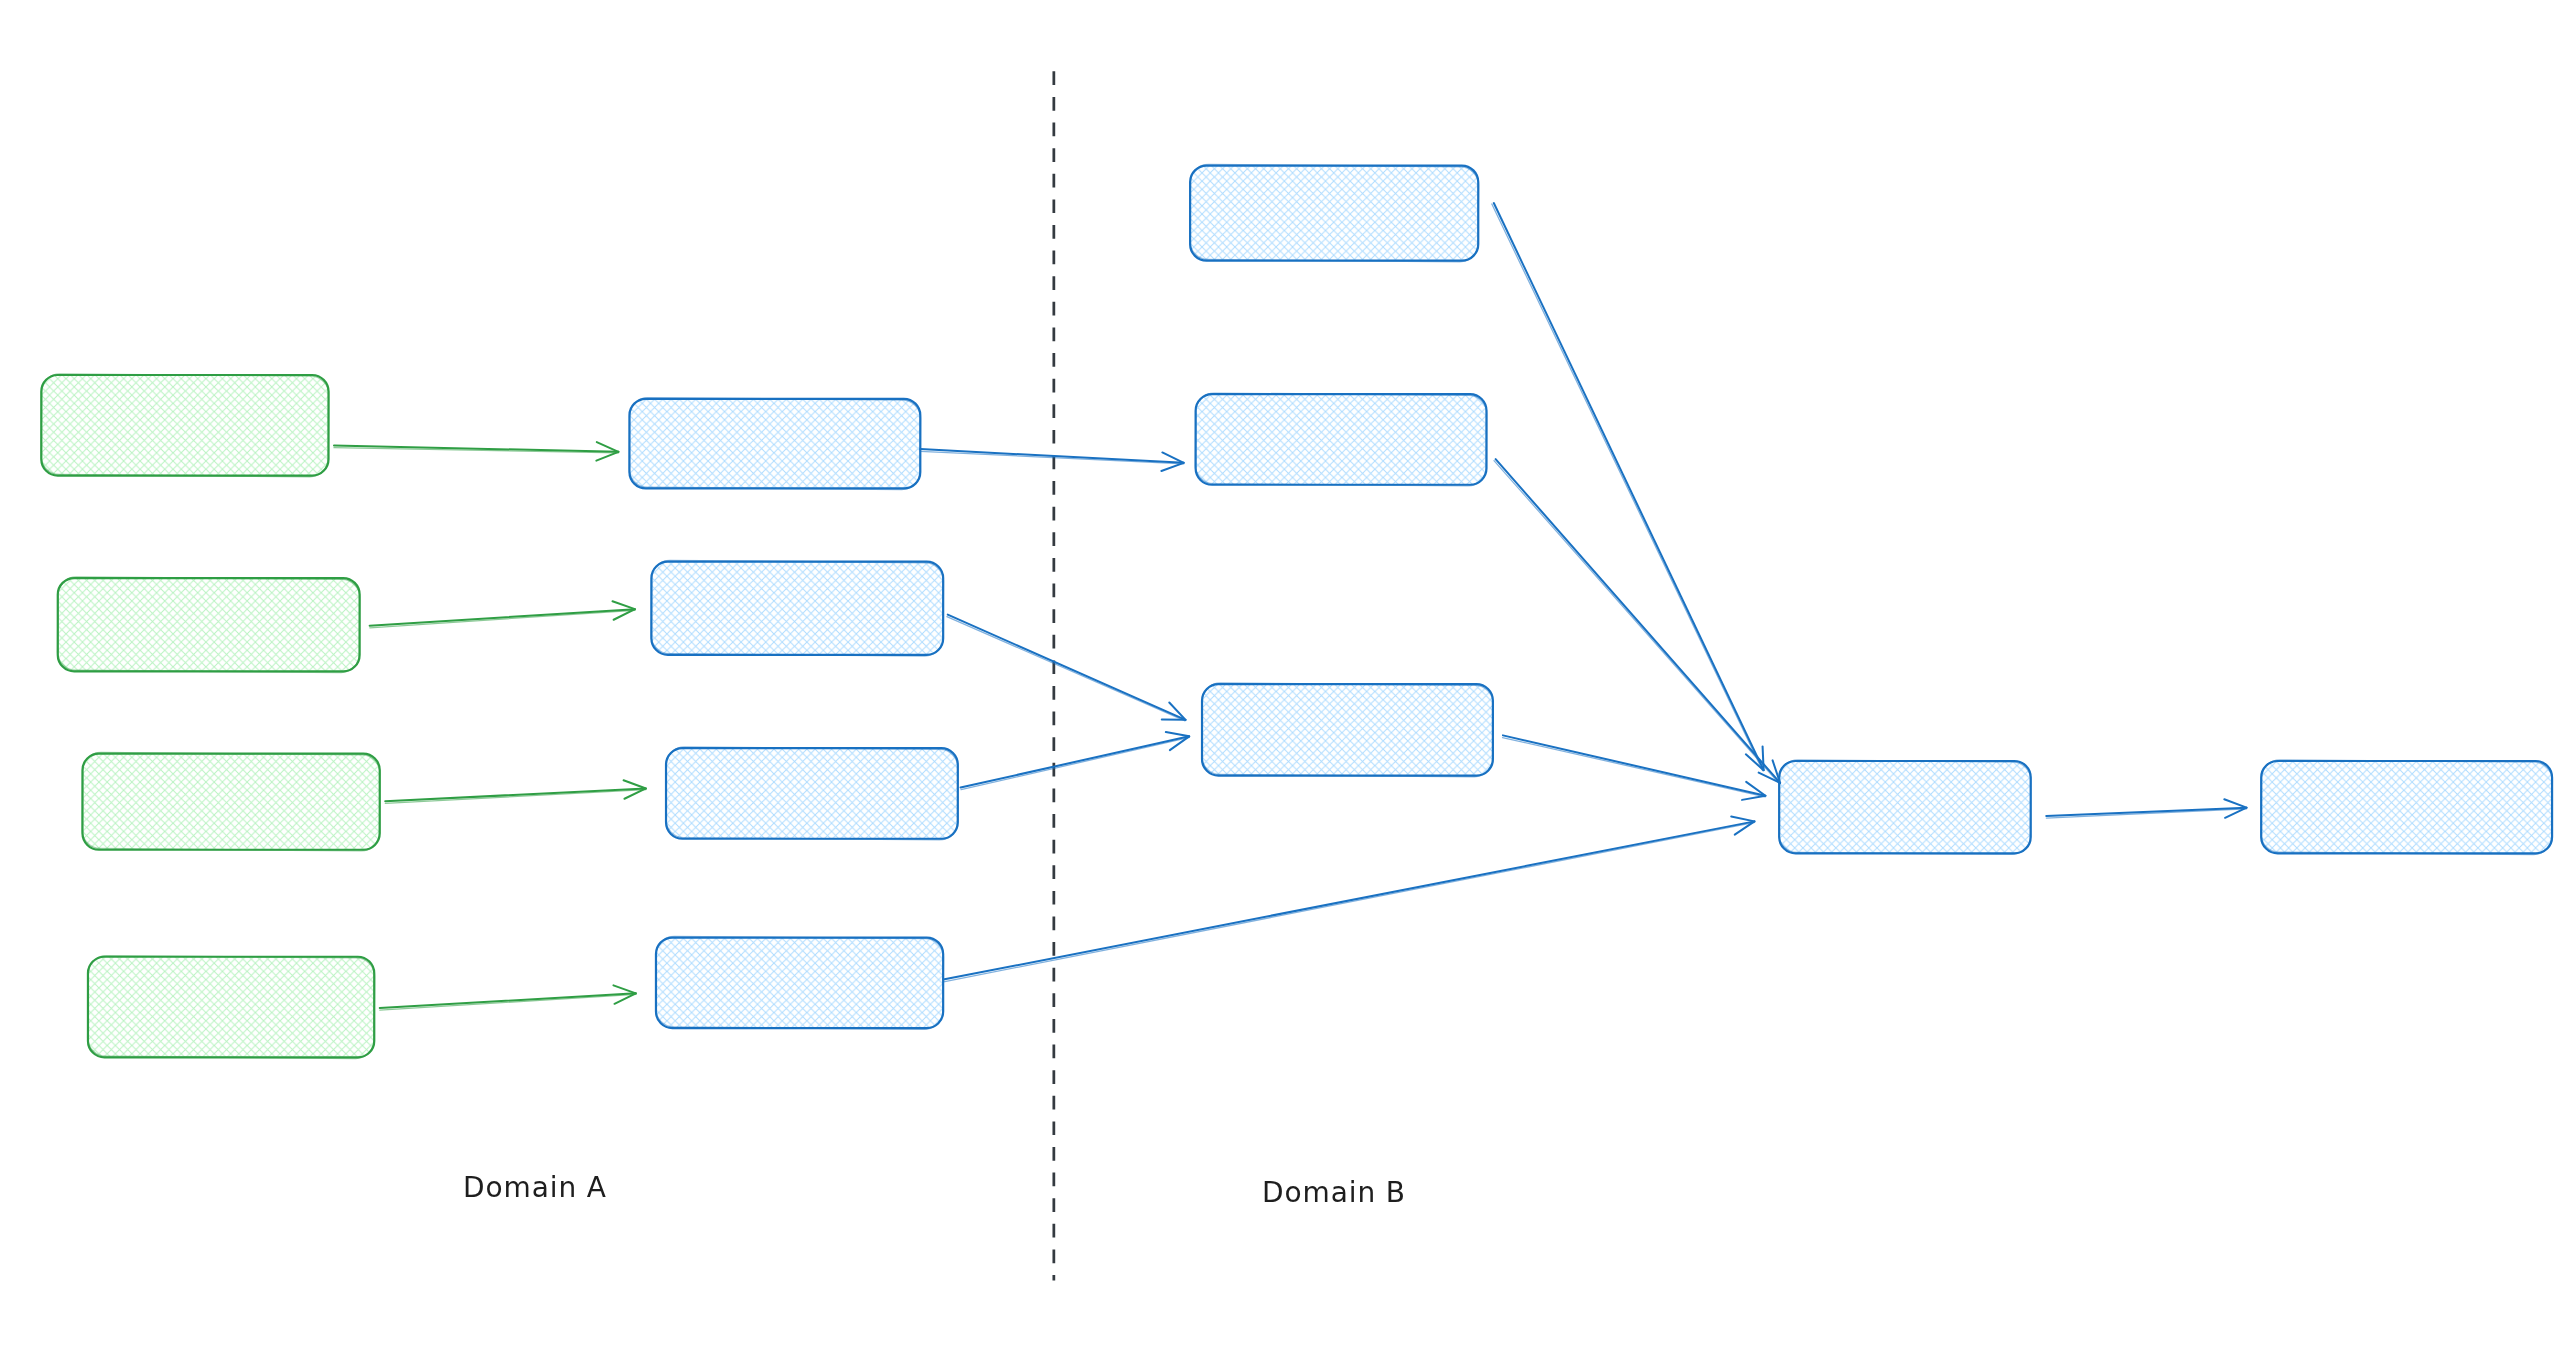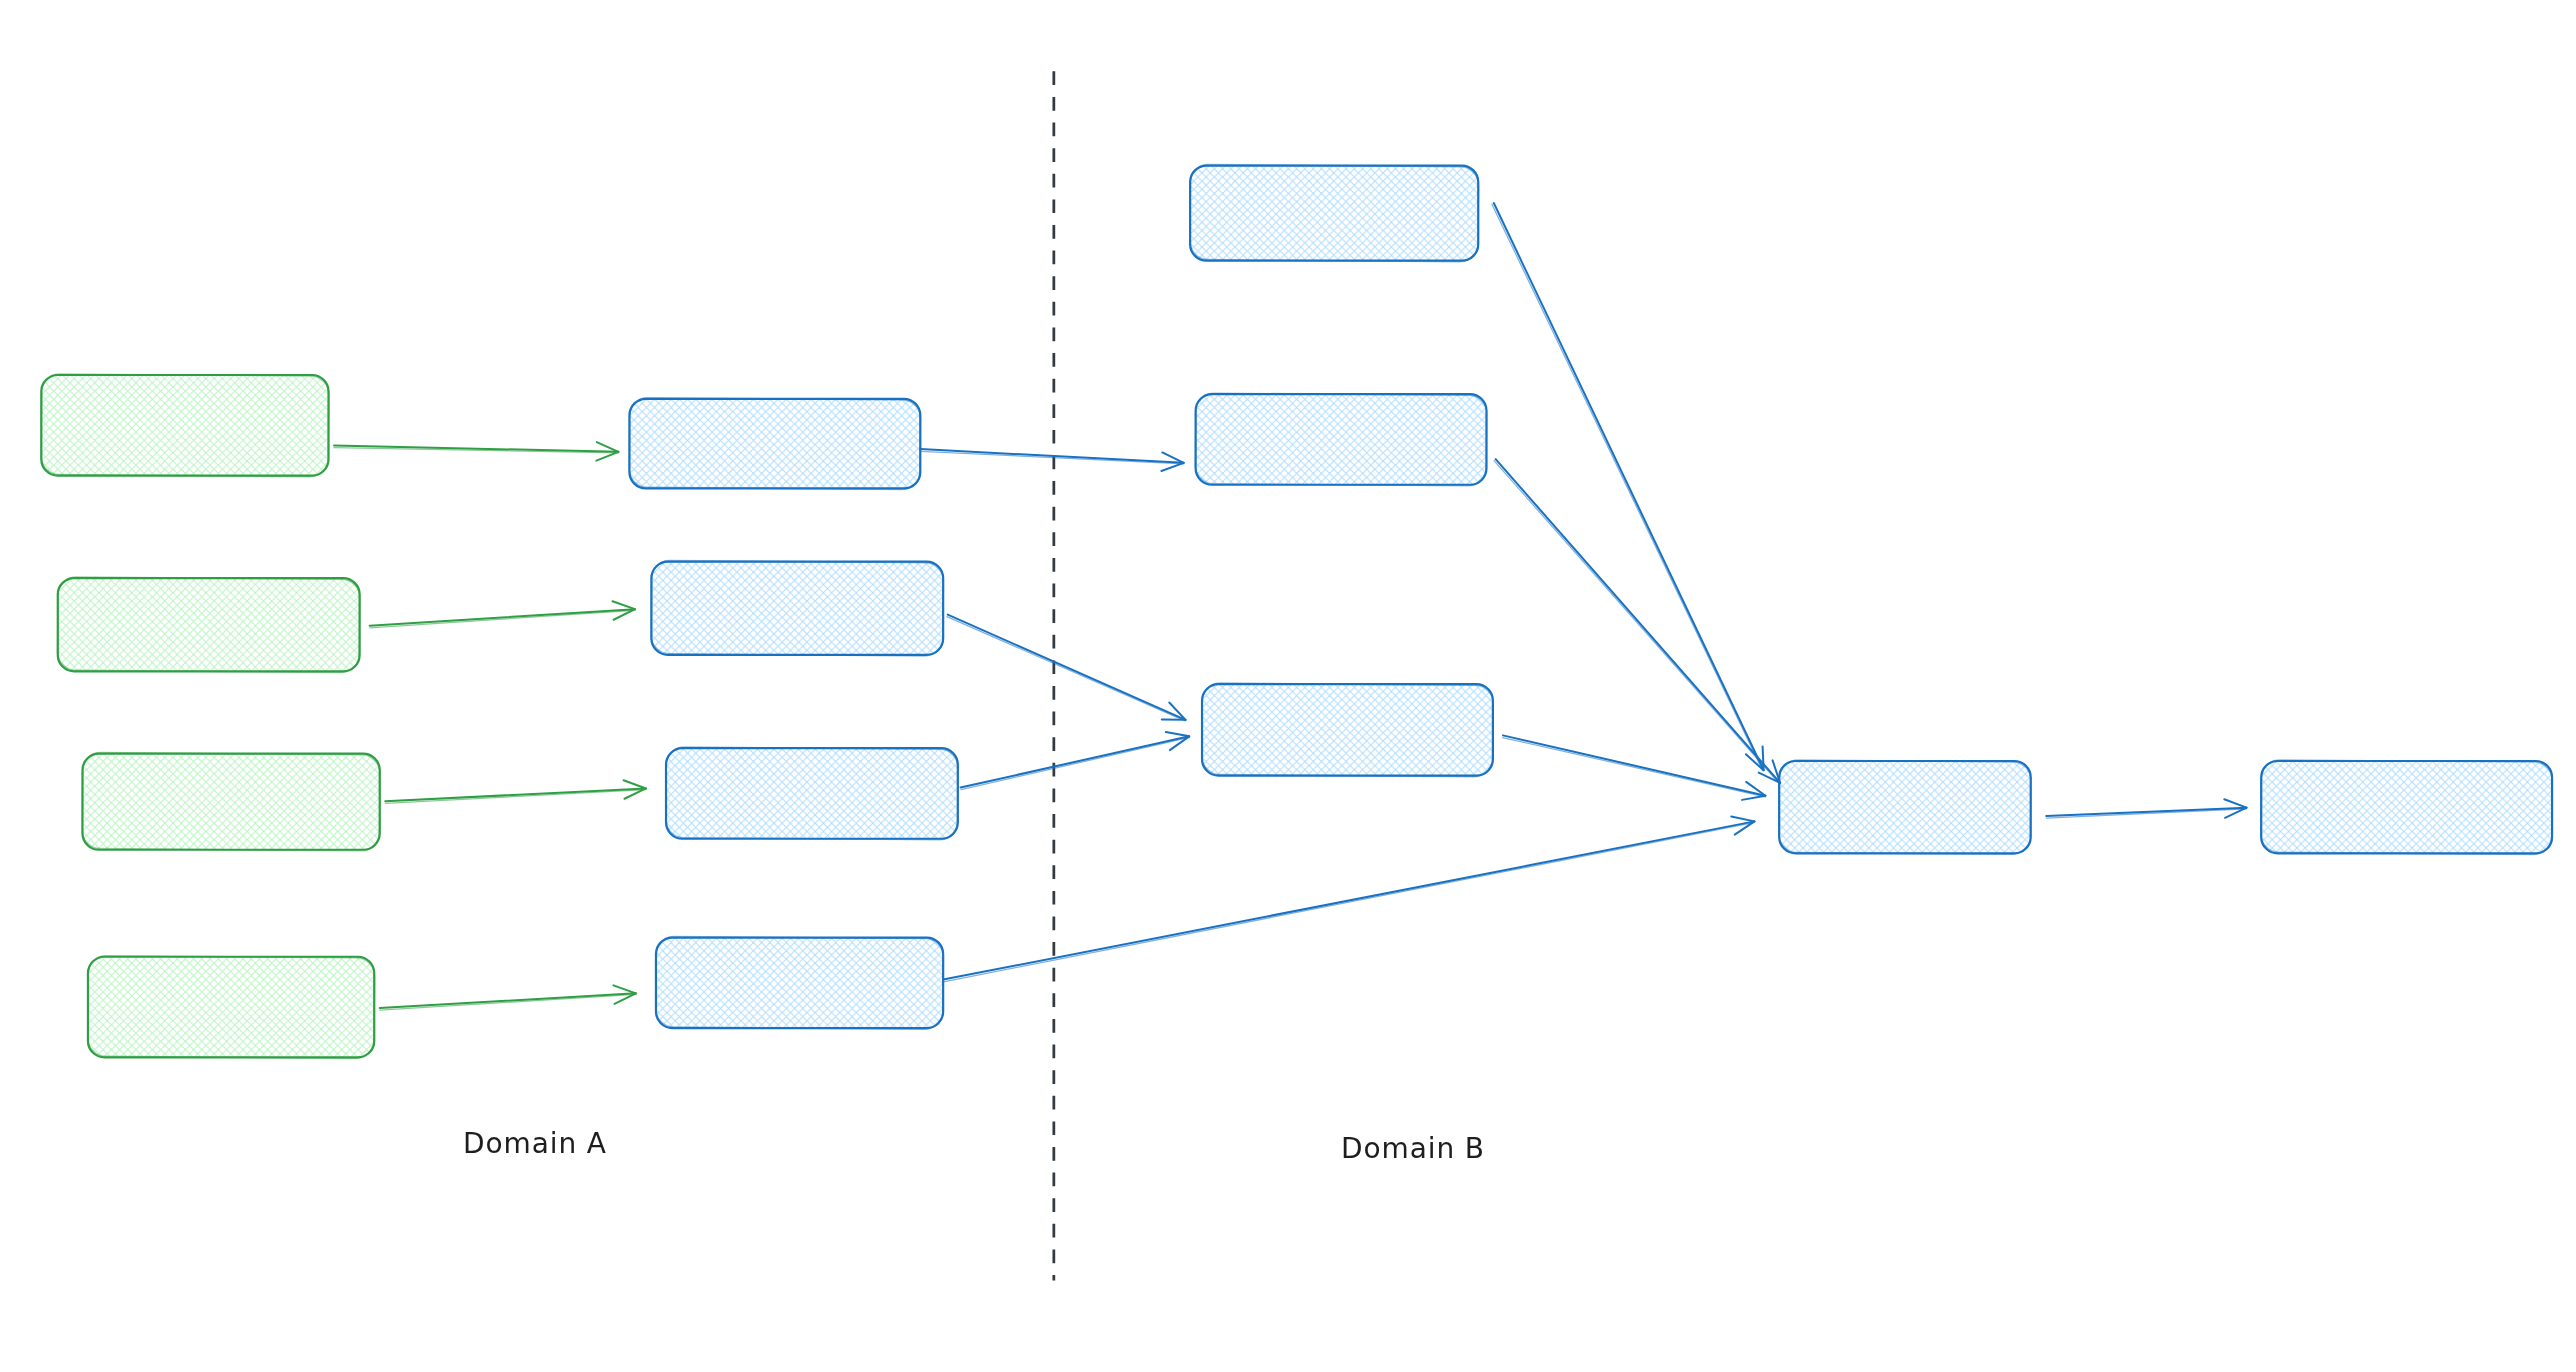--- a/index.html
+++ b/index.html
@@ -11,23 +11,24 @@
     font-family:"DejaVu Sans", sans-serif;
   }
   #diagram-svg{position:absolute;left:0;top:0;}
   .domain-label{
     position:absolute;
     font-size:28px;
     letter-spacing:0.9px;
     color:#1e1e1e;
     font-family:"DejaVu Sans", sans-serif;
     white-space:nowrap;
+    margin-top:44px;
   }
   .label-a{left:463px;top:1127px;}
-  .label-b{left:1341px;top:1132px;}
+  .label-b{left:1262px;top:1132px;}
 </style>
 </head>
 <body>
 
 <div class="stage">
   <svg id="diagram-svg" width="2576" height="1372" viewBox="0 0 2816 1500" xmlns="http://www.w3.org/2000/svg">
       <defs>
         <pattern id="hatch-green" width="9" height="9" patternUnits="userSpaceOnUse">
           <path d="M0 0 L9 9 M9 0 L0 9" stroke="#b2f2bb" stroke-width="1.1" opacity="0.9"></path>
         </pattern>

